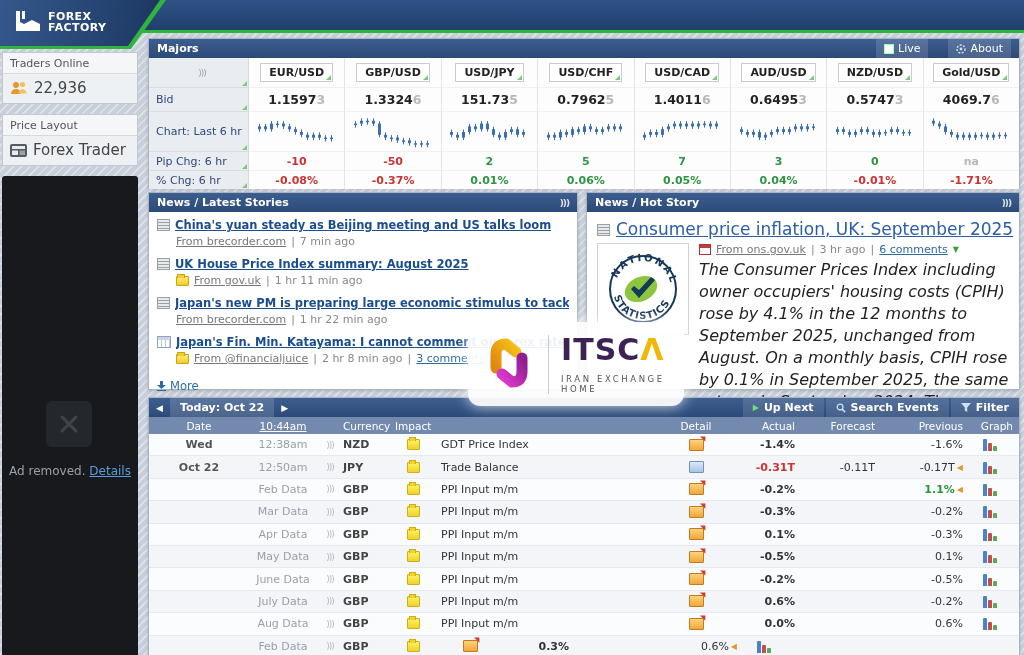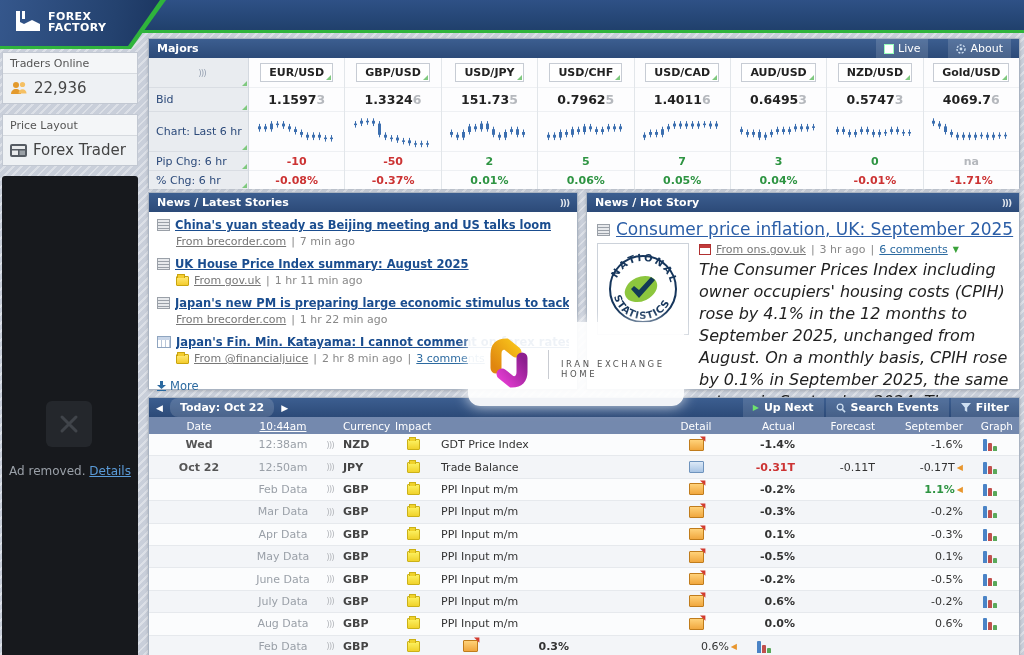--- a/index.html
+++ b/index.html
@@ -108,21 +108,21 @@
   .hot-meta { display:flex; align-items:center; gap:5px; color:#888; font-size:11px; margin-bottom:3px; }
   .hot-meta a { color:#777; text-decoration:underline; cursor:pointer; }
   .hot-meta .cmt { color:#2c6aa0; }
   .hot-text { font-size:16px; line-height:1.38; color:#222;font-style:italic; }
   
   #calendar { left:148px; top:397px; width:872px; height:258px; }
   .cal-toolbar { height:19px; background:linear-gradient(#3c5e90,#2c4a78); display:flex; align-items:center;
     color:#fff; font-weight:bold; font-size:11px; justify-content:space-between; }
   .cal-nav { display:flex; align-items:center; height:19px; }
   .cal-arrow { padding:0 7px; cursor:pointer; font-size:9px; display:flex; align-items:center; height:19px; }
-  .cal-today { background:rgba(255,255,255,.15); padding:0 10px; height:19px; display:flex; align-items:center; cursor:pointer;border-radius:8px; }
+  .cal-today { background:rgba(255,255,255,.15); padding:0 10px; height:19px; display:flex; align-items:center; cursor:pointer; }
   .cal-tools { display:flex; height:19px; }
   .cal-tool { display:flex; align-items:center; gap:5px; padding:0 10px; background:rgba(255,255,255,.12);
     margin-left:2px; cursor:pointer; }
   .cal-cols { height:17px; background:#7robot; background:#74method; background:#7489ae; display:flex; align-items:center;
     color:#fff; font-size:10.5px; }
   .cal-cols span { display:block; }
   .cal-body { background:#fbfcfd; }
   .cal-row { display:flex; align-items:center; height:22.4px; border-bottom:1px solid #e6e9ed; font-size:11px; }
   .cal-row.alt { background:#f3f5f8; }
   .c-date { width:100px; flex:none; text-align:center; color:#555; font-weight:bold; }
@@ -852,21 +852,21 @@
   </div>
   <div class="cal-cols">
     <span class="h-date">Date</span>
     <span class="h-time">10:44am</span>
     <span class="h-cur">Currency</span>
     <span class="h-imp">Impact</span>
     <span class="h-event"></span>
     <span class="h-detail">Detail</span>
     <span class="h-actual">Actual</span>
     <span class="h-forecast">Forecast</span>
-    <span class="h-previous">September</span>
+    <span class="h-previous">Previous</span>
     <span class="h-graph">Graph</span>
   </div>
   <div class="cal-body" id="cal-body">
       <div class="cal-row">
         <span class="c-date">Wed</span>
         <span class="c-time">12:38am</span>
         <span class="c-snd">)))</span>
         <span class="c-cur">NZD</span>
         <span class="c-imp">
           <span class="ic-impact"></span>
@@ -1129,15 +1129,16 @@
         <linearGradient id="gMg" x1="1" y1="0" x2="0" y2="1">
             <stop offset="0" stop-color="#8d1f8f"></stop>
             <stop offset="1" stop-color="#e23bd0"></stop>
           </linearGradient>
       </defs>
       <path d="M14 34 V20 Q14 10 24 10 L34 18" fill="none" stroke="url(#gOr)" stroke-width="11" stroke-linecap="round"></path>
       <path d="M40 24 V38 Q40 48 30 48 L20 40" fill="none" stroke="url(#gMg)" stroke-width="11" stroke-linecap="round"></path>
     </svg>
   </span>
   <span class="wm-right">
+    <div class="wm-brand"><span>ITSC</span><span class="ylw">Λ</span></div>
     <div class="wm-sub">IRAN EXCHANGE HOME</div>
   </span>
 </div>
 
 </body></html>

